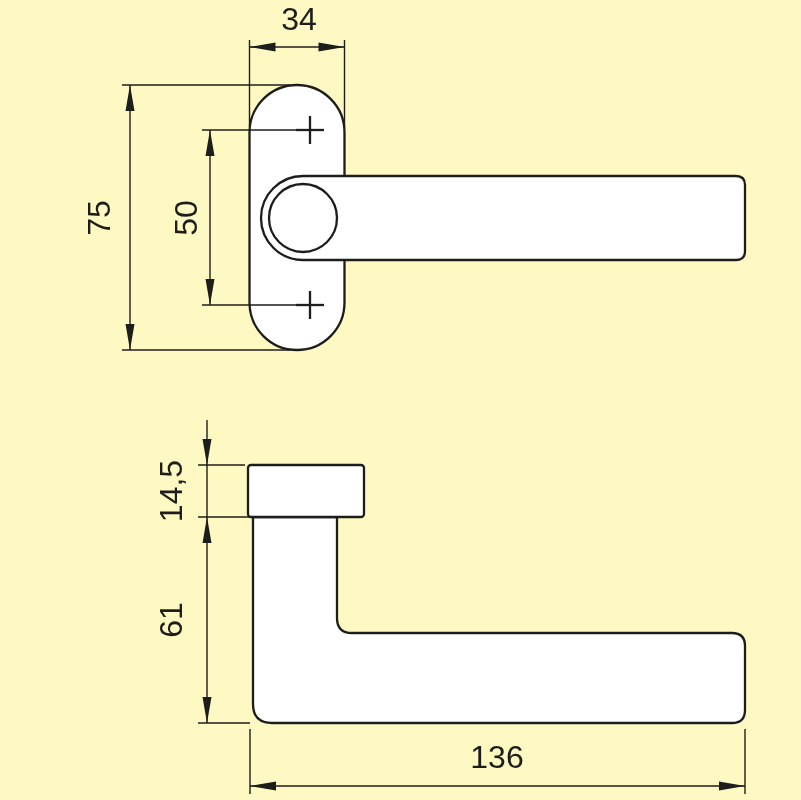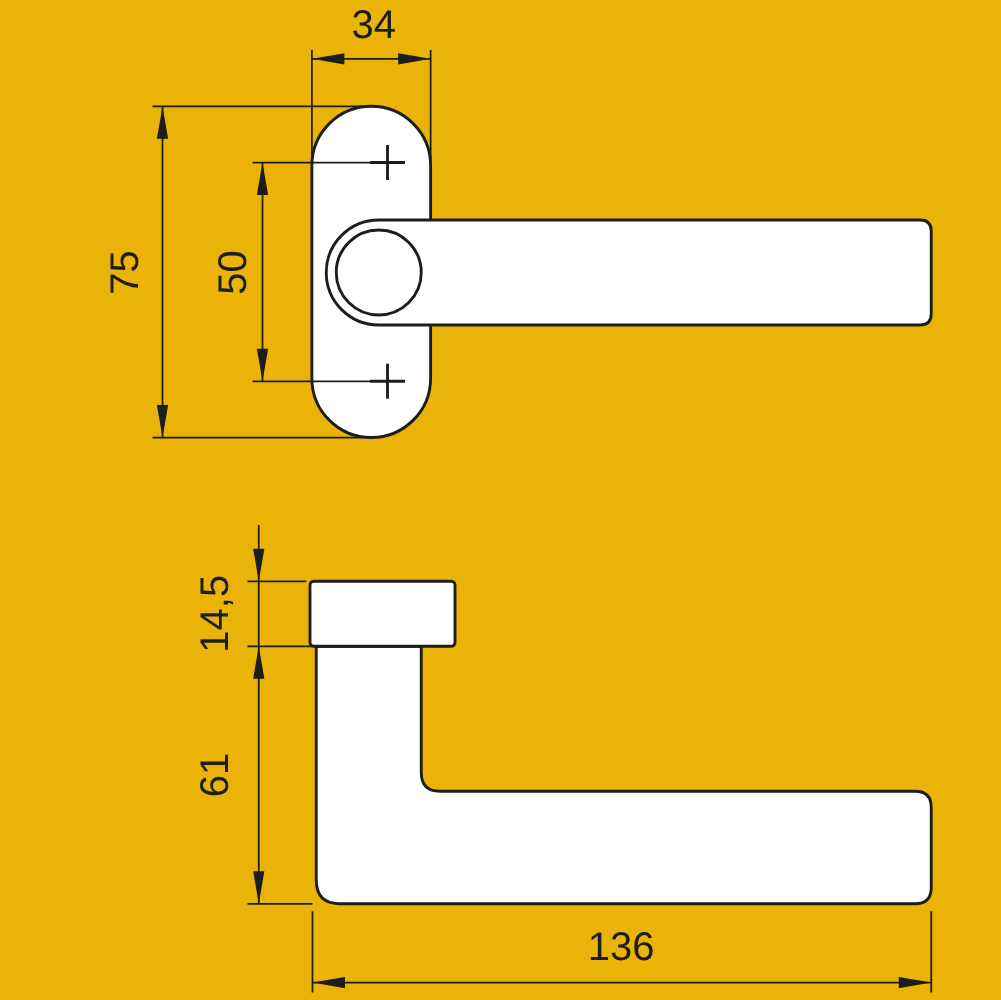--- a/index.html
+++ b/index.html
@@ -1,16 +1,16 @@
 <!DOCTYPE html>
 <html><head>
 <meta charset="utf-8">
 <style>
   html,body{margin:0;padding:0;background:#ffffff;}
-  .sheet{position:relative;width:801px;height:800px;background:#eab308;overflow:hidden;}
+  .sheet{position:relative;width:801px;height:800px;background:#fef9c3;overflow:hidden;}
   svg{display:block;}
   svg line, svg path, svg rect, svg circle{stroke:#1d1d1b;fill:none;stroke-linecap:butt;}
   .obj line,.obj path,.obj rect,.obj circle{stroke-width:2.3;}
   .dim line,.dim path{stroke-width:1.4;}
   .fill-white{fill:#ffffff;}
   .mark{stroke-width:1.6;}
   .arrow{fill:#1d1d1b;stroke:none;}
   text{fill:#1d1d1b;stroke:none;font-family:"Liberation Sans","DejaVu Sans",sans-serif;font-size:32px;}
 </style>
 </head>

